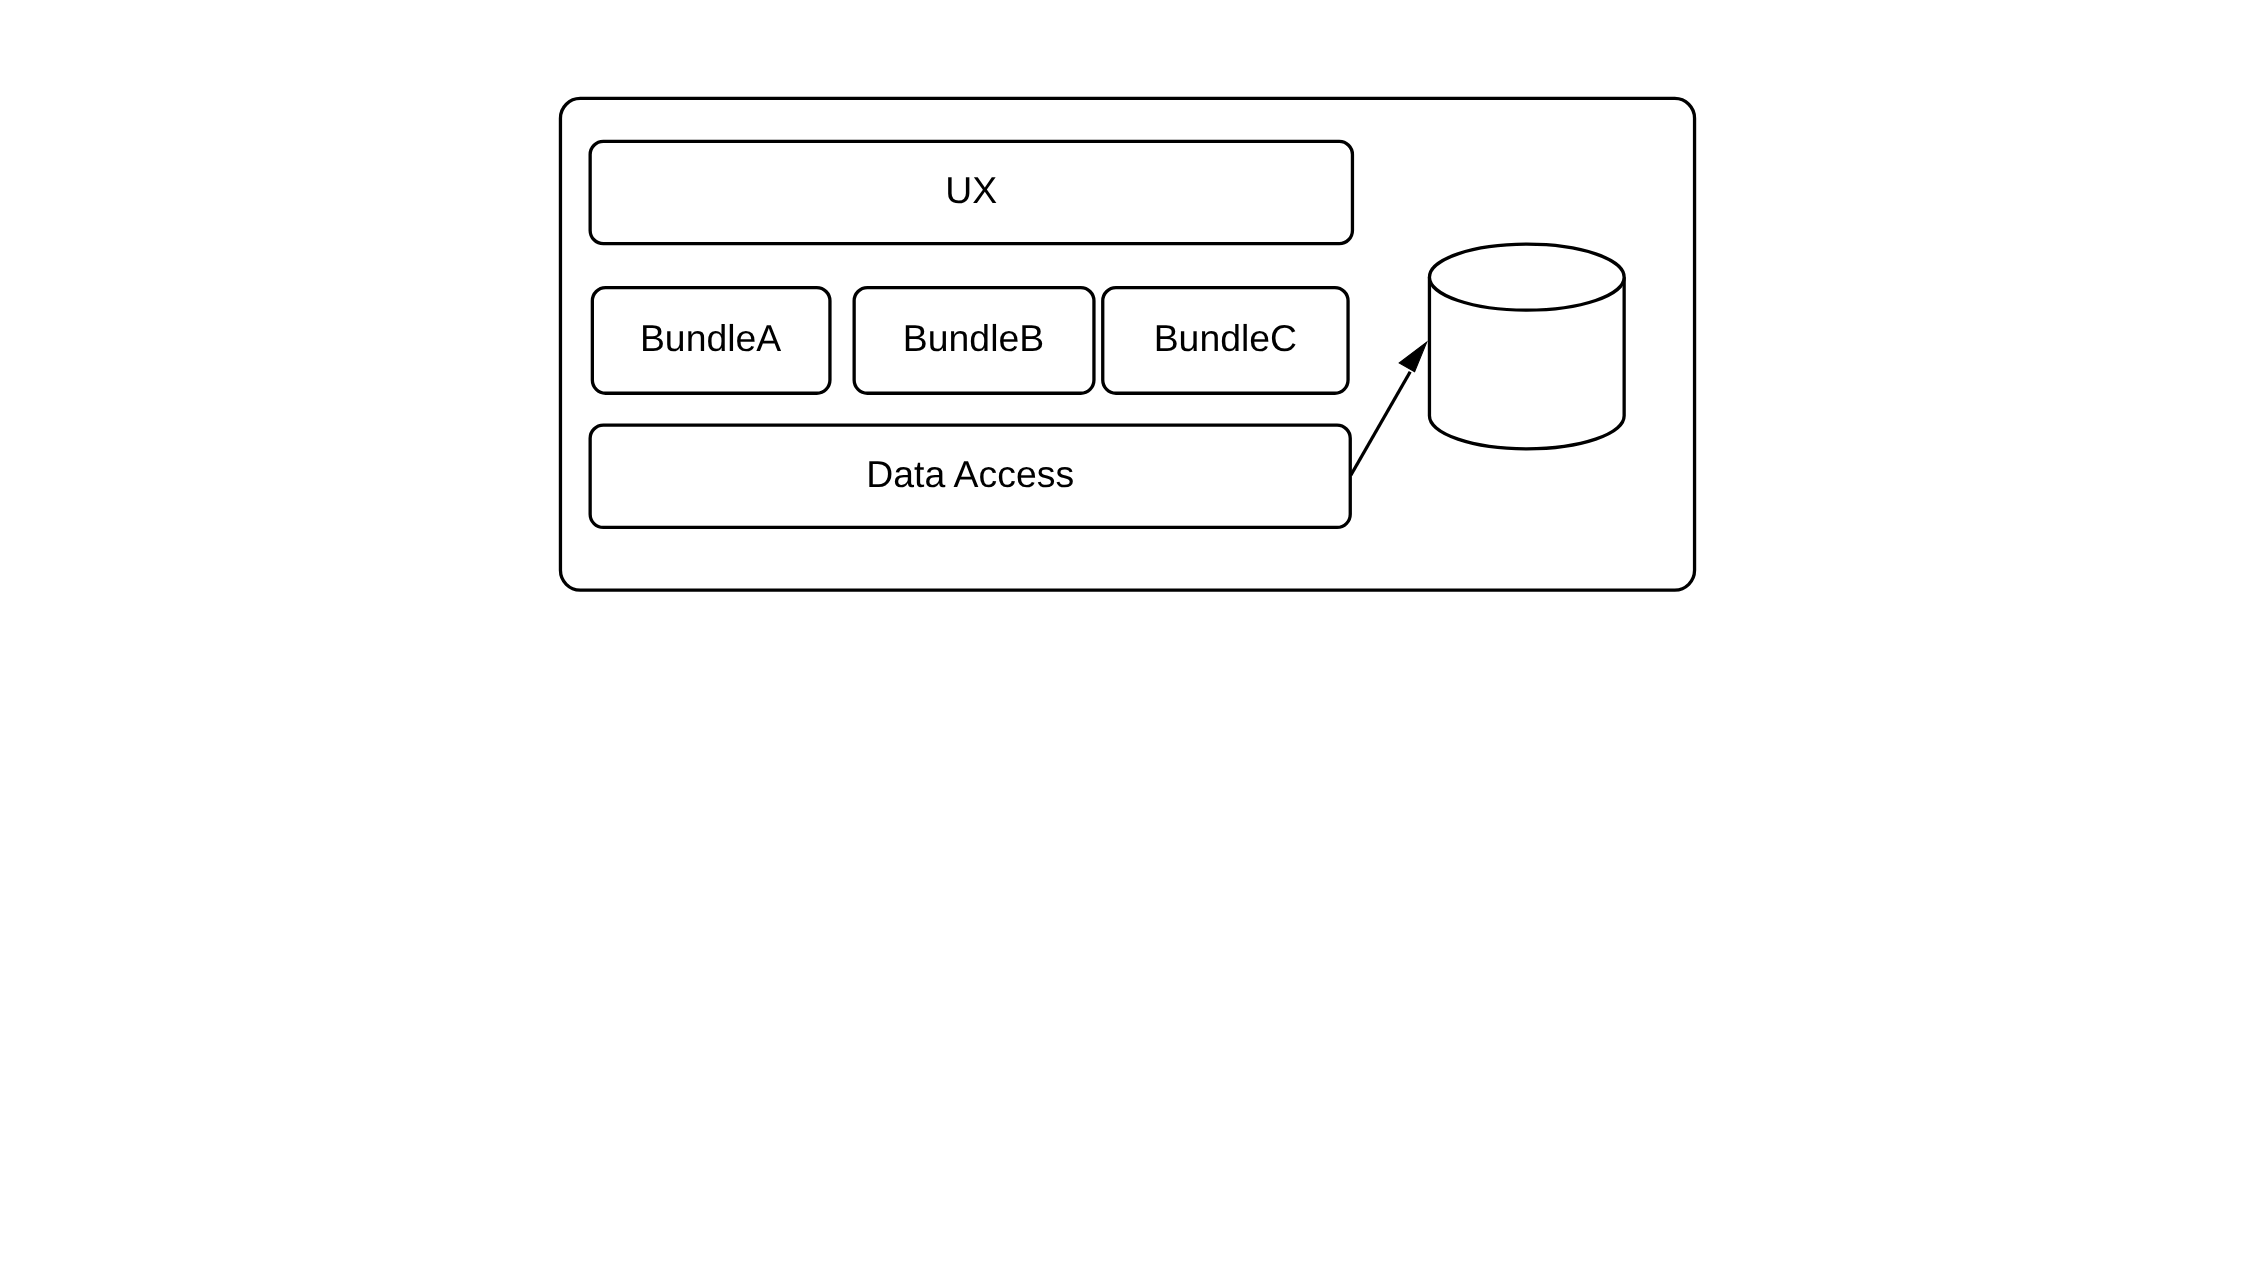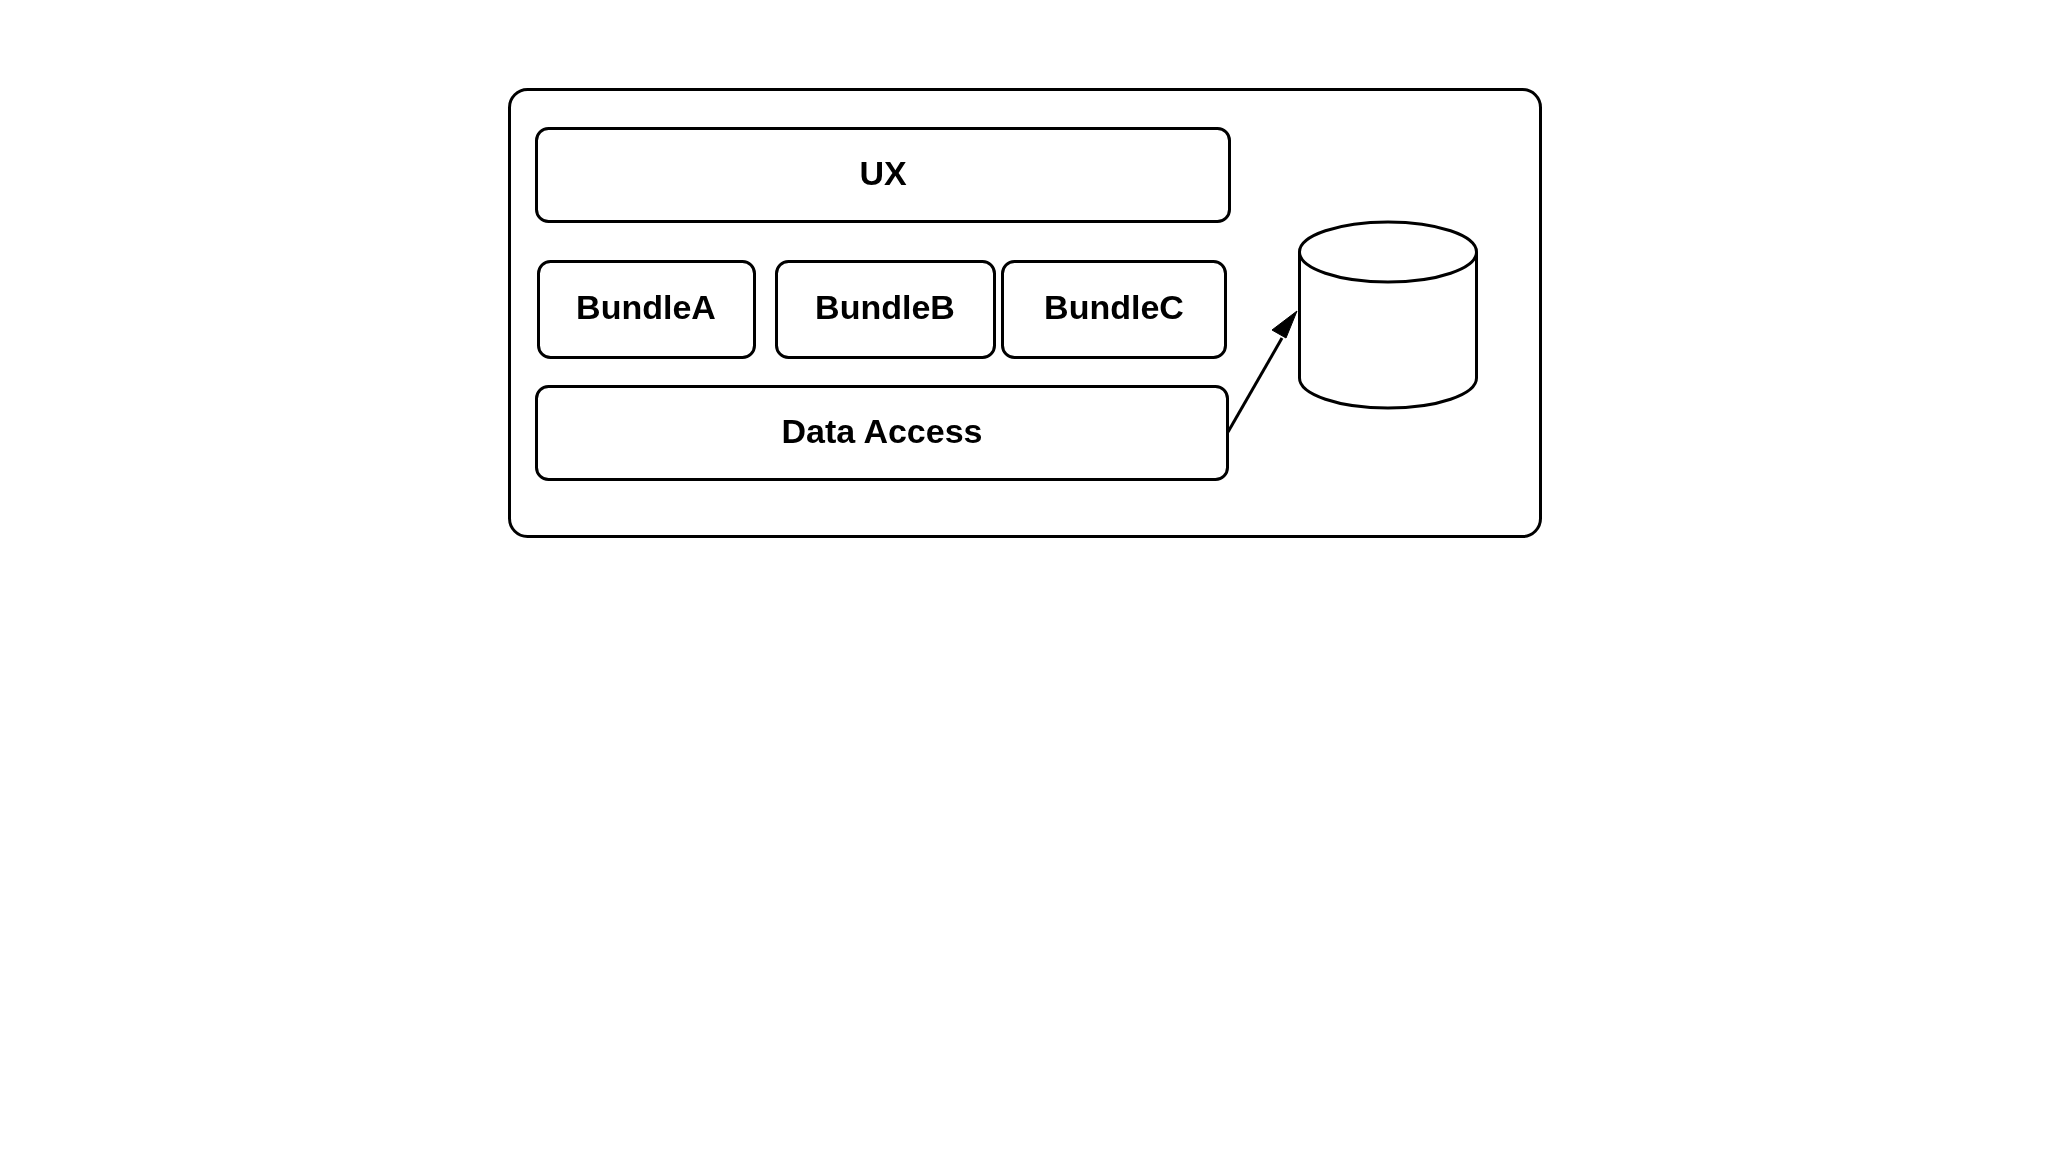--- a/index.html
+++ b/index.html
@@ -11,21 +11,20 @@
     width: 2048px;
     height: 1152px;
     overflow: hidden;
     font-family: "Liberation Sans", sans-serif;
   }
   #canvas {
     position: relative;
     width: 2048px;
     height: 1152px;
     background: #ffffff;
-    font-weight: bold;
   }
   #diagram-svg {
     position: absolute;
     left: 0;
     top: 0;
     width: 2048px;
     height: 1152px;
   }
   .node-shape {
     fill: #ffffff;

